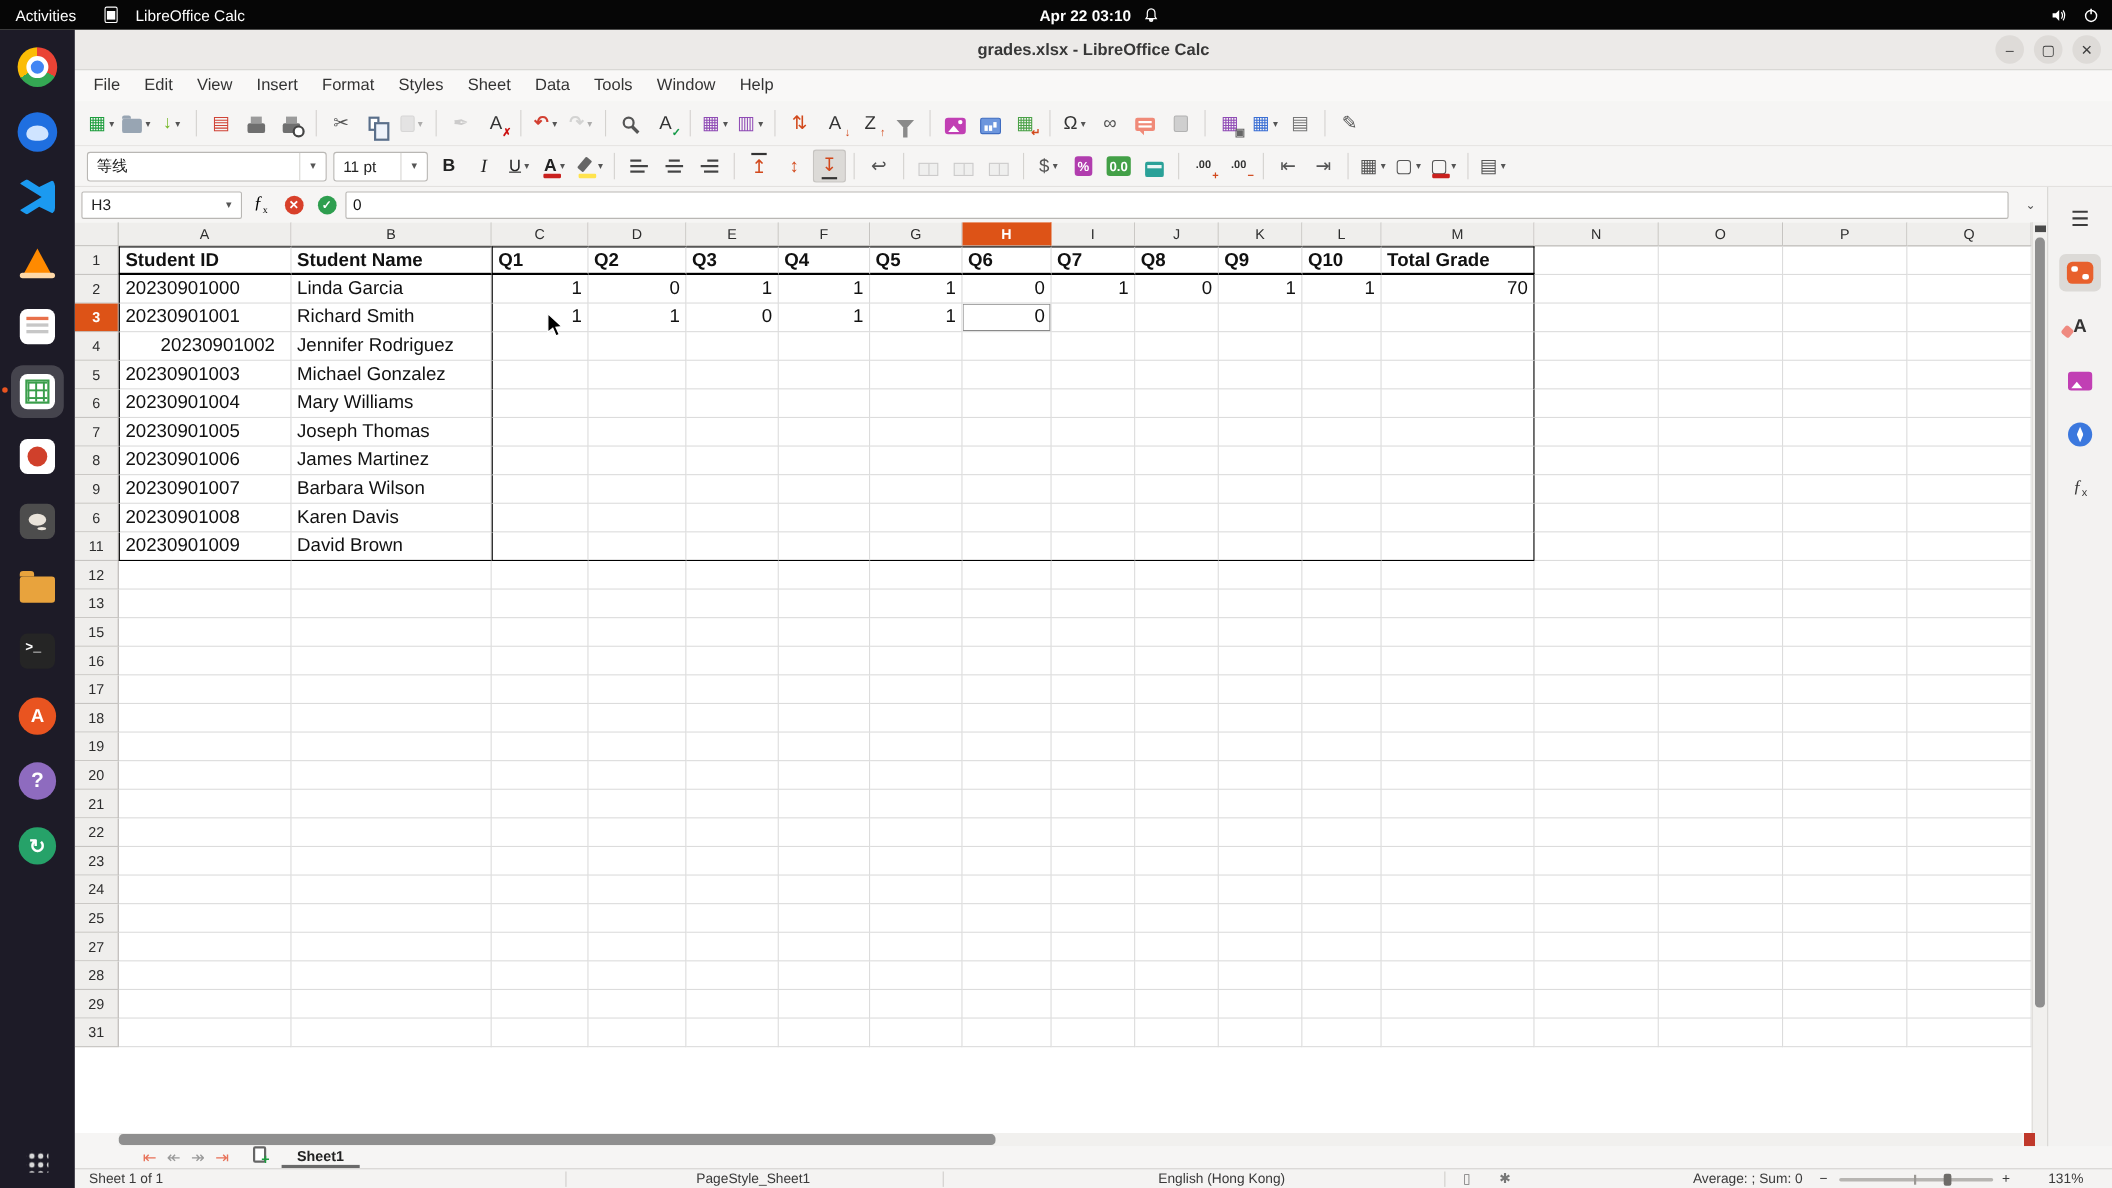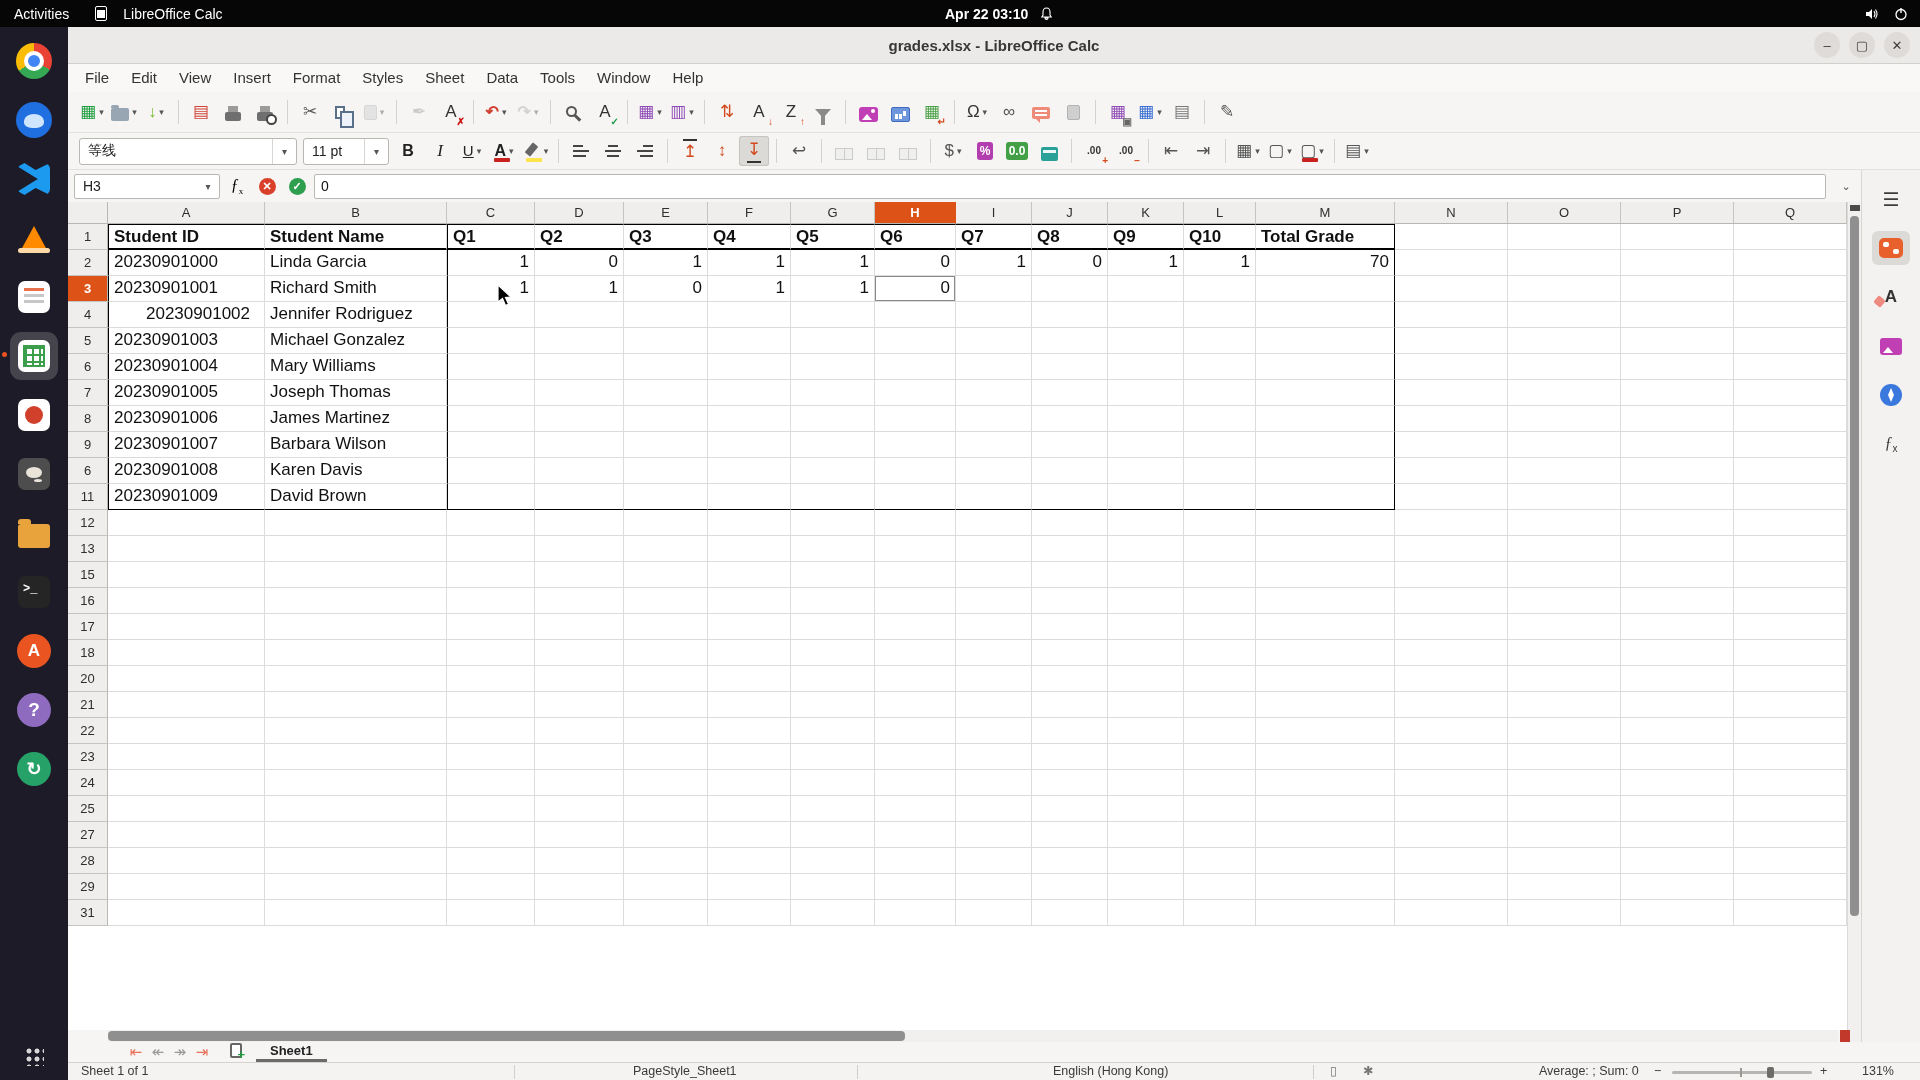--- a/index.html
+++ b/index.html
@@ -890,20 +890,40 @@
           <div class="cell num" style="width: 76px; flex: 0 0 auto;"></div>
           <div class="cell num" style="width: 76px; flex: 0 0 auto;"></div>
           <div class="cell num" style="width: 72px; flex: 0 0 auto;"></div>
           <div class="cell num" style="width: 139px; flex: 0 0 auto;"></div>
           <div class="cell num" style="width: 113px; flex: 0 0 auto;"></div>
           <div class="cell num" style="width: 113px; flex: 0 0 auto;"></div>
           <div class="cell num" style="width: 113px; flex: 0 0 auto;"></div>
           <div class="cell num" style="width: 113px; flex: 0 0 auto;"></div>
         </div>
         <div class="grow">
+          <div class="row-h" style="width: 40px; flex: 0 0 auto;">19</div>
+          <div class="cell" style="width: 157px; flex: 0 0 auto;"></div>
+          <div class="cell" style="width: 182px; flex: 0 0 auto;"></div>
+          <div class="cell num" style="width: 88px; flex: 0 0 auto;"></div>
+          <div class="cell num" style="width: 89px; flex: 0 0 auto;"></div>
+          <div class="cell num" style="width: 84px; flex: 0 0 auto;"></div>
+          <div class="cell num" style="width: 83px; flex: 0 0 auto;"></div>
+          <div class="cell num" style="width: 84px; flex: 0 0 auto;"></div>
+          <div class="cell num" style="width: 81px; flex: 0 0 auto;"></div>
+          <div class="cell num" style="width: 76px; flex: 0 0 auto;"></div>
+          <div class="cell num" style="width: 76px; flex: 0 0 auto;"></div>
+          <div class="cell num" style="width: 76px; flex: 0 0 auto;"></div>
+          <div class="cell num" style="width: 72px; flex: 0 0 auto;"></div>
+          <div class="cell num" style="width: 139px; flex: 0 0 auto;"></div>
+          <div class="cell num" style="width: 113px; flex: 0 0 auto;"></div>
+          <div class="cell num" style="width: 113px; flex: 0 0 auto;"></div>
+          <div class="cell num" style="width: 113px; flex: 0 0 auto;"></div>
+          <div class="cell num" style="width: 113px; flex: 0 0 auto;"></div>
+        </div>
+        <div class="grow">
           <div class="row-h" style="width: 40px; flex: 0 0 auto;">20</div>
           <div class="cell" style="width: 157px; flex: 0 0 auto;"></div>
           <div class="cell" style="width: 182px; flex: 0 0 auto;"></div>
           <div class="cell num" style="width: 88px; flex: 0 0 auto;"></div>
           <div class="cell num" style="width: 89px; flex: 0 0 auto;"></div>
           <div class="cell num" style="width: 84px; flex: 0 0 auto;"></div>
           <div class="cell num" style="width: 83px; flex: 0 0 auto;"></div>
           <div class="cell num" style="width: 84px; flex: 0 0 auto;"></div>
           <div class="cell num" style="width: 81px; flex: 0 0 auto;"></div>
           <div class="cell num" style="width: 76px; flex: 0 0 auto;"></div>

